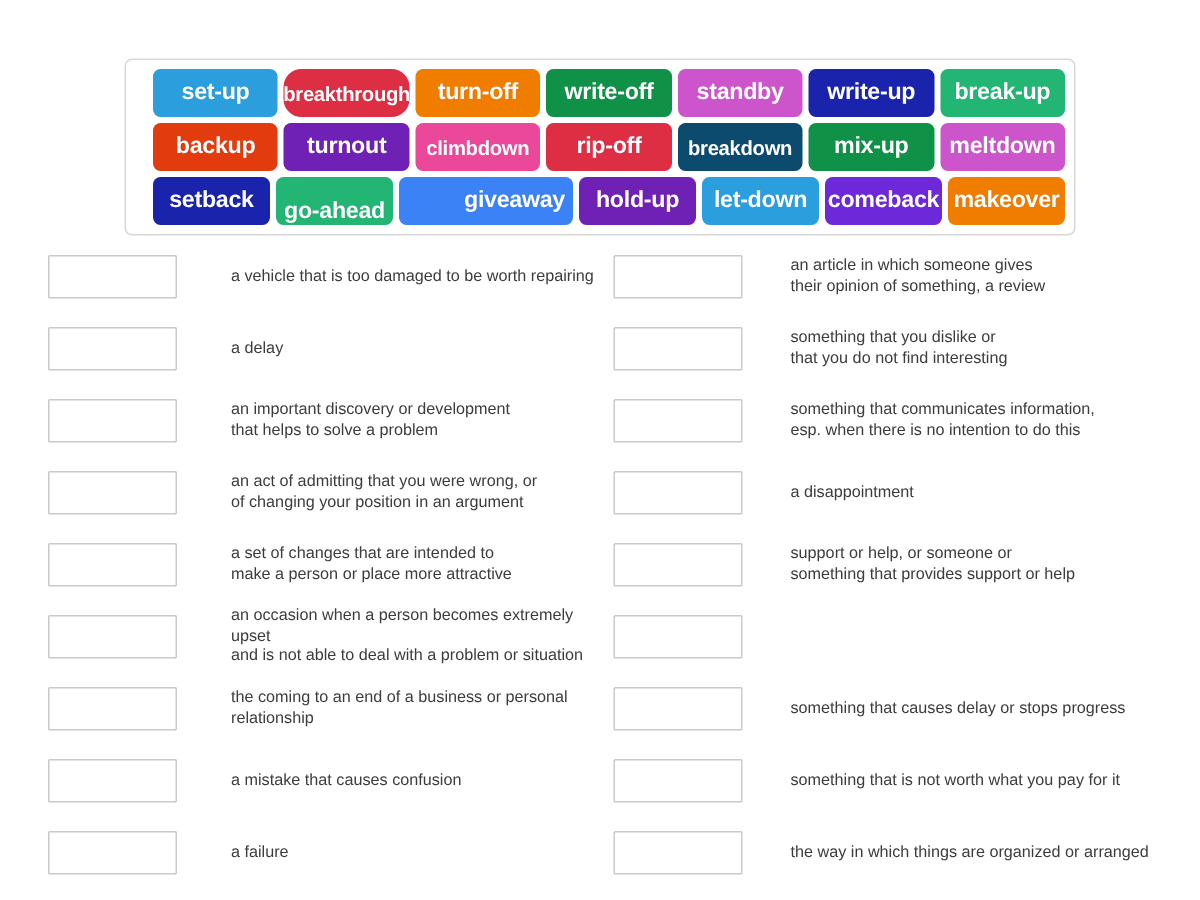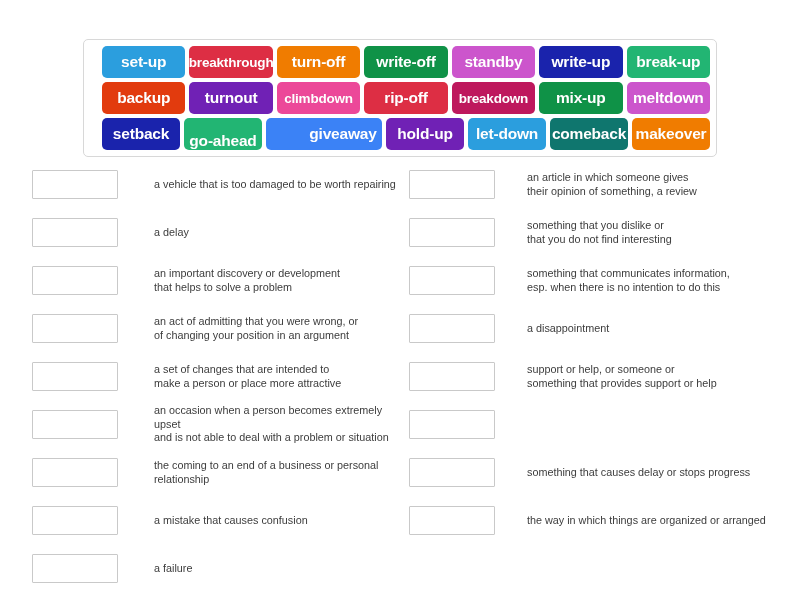--- a/index.html
+++ b/index.html
@@ -109,21 +109,21 @@
 </head>
 <body>
 
 <div id="page">
 
   <div class="tile-bank">
     <div class="tile-row">
       <div class="tile" style="background: rgb(43, 158, 222);">
           <span>set-up</span>
         </div>
-      <div class="tile small" style="background: rgb(221, 46, 68);">
+      <div class="tile small" style="background: rgb(221, 46, 68); border-radius: 12px;">
           <span>breakthrough</span>
         </div>
       <div class="tile" style="background: rgb(240, 124, 0);">
           <span>turn-off</span>
         </div>
       <div class="tile" style="background: rgb(15, 146, 71);">
           <span>write-off</span>
         </div>
       <div class="tile" style="background: rgb(204, 85, 204);">
           <span>standby</span>
@@ -141,21 +141,21 @@
         </div>
       <div class="tile" style="background: rgb(112, 33, 181);">
           <span>turnout</span>
         </div>
       <div class="tile small" style="background: #ec4899; align-items: center;">
           <span>climbdown</span>
         </div>
       <div class="tile" style="background: rgb(221, 46, 68);">
           <span>rip-off</span>
         </div>
-      <div class="tile small" style="background: #be185d;">
+      <div class="tile small" style="background: #0c4a6e;">
           <span>breakdown</span>
         </div>
       <div class="tile" style="background: rgb(15, 146, 71);">
           <span>mix-up</span>
         </div>
       <div class="tile" style="background: rgb(204, 85, 204);">
           <span>meltdown</span>
         </div>
     </div>
     <div class="tile-row">
@@ -167,21 +167,21 @@
         </div>
       <div class="tile" style="background: #3b82f6; padding-left: 38px;">
           <span>giveaway</span>
         </div>
       <div class="tile" style="background: rgb(112, 33, 181);">
           <span>hold-up</span>
         </div>
       <div class="tile" style="background: rgb(43, 158, 222);">
           <span>let-down</span>
         </div>
-      <div class="tile" style="background: #0f766e; text-align: right;">
+      <div class="tile" style="background: #6d28d9; text-align: right;">
           <span>comeback</span>
         </div>
       <div class="tile" style="background: rgb(240, 124, 0);">
           <span>makeover</span>
         </div>
     </div>
   </div>
 
   <div class="columns">
 
@@ -257,20 +257,24 @@
         </div>
       <div class="def-row">
           <div class="drop-box"></div>
         </div>
       <div class="def-row">
           <div class="drop-box"></div>
           <div class="def-text">something that causes delay or stops progress</div>
         </div>
       <div class="def-row">
           <div class="drop-box"></div>
+          <div class="def-text">something that is not worth what you pay for it</div>
+        </div>
+      <div class="def-row">
+          <div class="drop-box"></div>
           <div class="def-text">the way in which things are organized or arranged</div>
         </div>
       <div class="def-row"></div>
     </div>
 
   </div>
 
 </div>
 
 </body></html>

